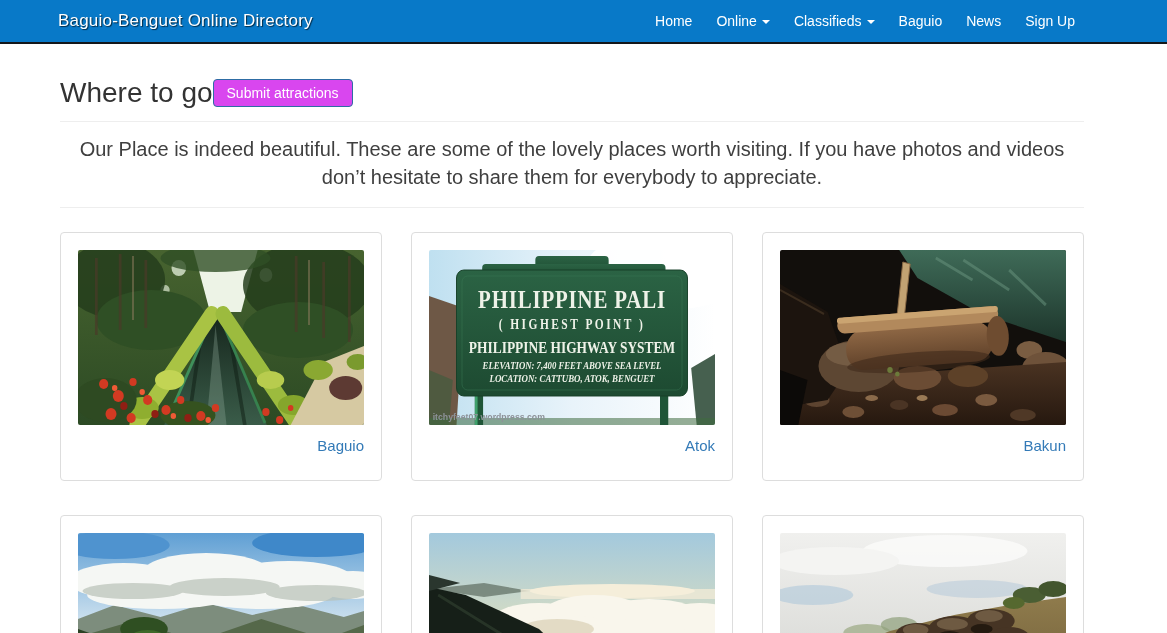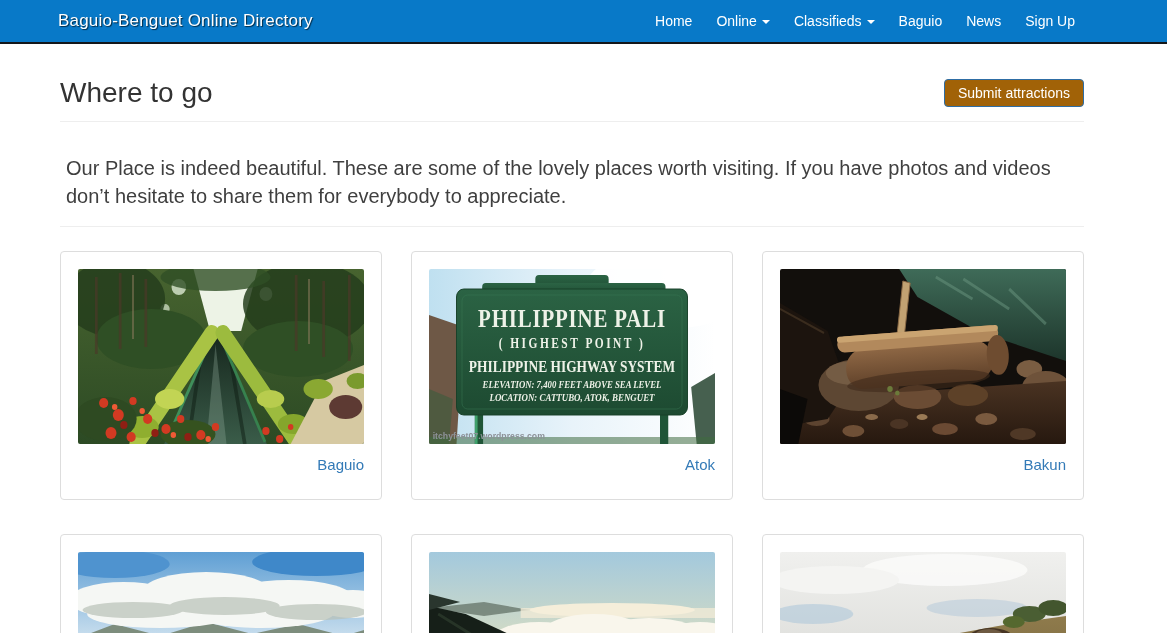--- a/index.html
+++ b/index.html
@@ -9,26 +9,26 @@
   
   .navbar { height: 44px; background: #0879c8; border-bottom: 2px solid #14171a; display: flex; align-items: center; }
   .nav-inner { flex: 1; display: flex; align-items: center; justify-content: space-between; padding: 0 80px 0 58px; }
   .brand { color: #fff; font-size: 17px; letter-spacing: .2px; text-decoration: none; text-shadow: 1px 1px 1px rgba(0,0,0,.65); cursor: pointer; }
   .nav-links { list-style: none; display: flex; align-items: center; }
   .nav-links a { color: #fff; font-size: 14px; text-decoration: none; padding: 0 12px; display: flex; align-items: center; gap: 5px; cursor: pointer; }
   .caret { width: 0; height: 0; border-left: 4px solid transparent; border-right: 4px solid transparent; border-top: 4px solid #fff; display: inline-block; margin-top: 2px; }
 
   
   main { width: 1024px; margin-left: 60px; }
-  .page-header { display: flex; justify-content: space-between; align-items: center; margin-top: 34px; }
+  .page-header { display: flex; justify-content: flex-start; align-items: center; margin-top: 34px; }
   h1 { font-size: 28px; font-weight: 400; color: #333; line-height: 1.1; }
-  .btn { background: #a16207; border: 1px solid #2e6da4; color: #fff; font-size: 14px; padding: 5px 13px; border-radius: 4px; font-family: inherit; cursor: pointer; }
+  .btn { background: #d946ef; border: 1px solid #2e6da4; color: #fff; font-size: 14px; padding: 5px 13px; border-radius: 4px; font-family: inherit; cursor: pointer; }
   hr { border: none; border-top: 1px solid #eee; }
   .hr1 { margin: 12px 0 0; }
-  .intro { margin: 32px auto 0; font-size: 20px; color: #3f3f3f; line-height: 1.4; max-width: 1012px; }
+  .intro { margin: 13px auto 0; text-align: center; font-size: 20px; color: #3f3f3f; line-height: 1.4; max-width: 1012px; }
   .hr2 { margin: 16px 0 24px; }
 
   
   .grid { display: grid; grid-template-columns: repeat(3, 322px); column-gap: 29px; row-gap: 34px; }
   .card { background: #fff; border: 1px solid #ddd; border-radius: 4px; padding: 17px; }
   .photo { display: block; height: 175px; border-radius: 2px; overflow: hidden; cursor: pointer; }
   .photo svg { display: block; width: 100%; height: 175px; }
   .caption { display: block; text-align: right; color: #337ab7; font-size: 15px; padding: 12px 0 9px; text-decoration: none; cursor: pointer; }
 </style>
 </head>

